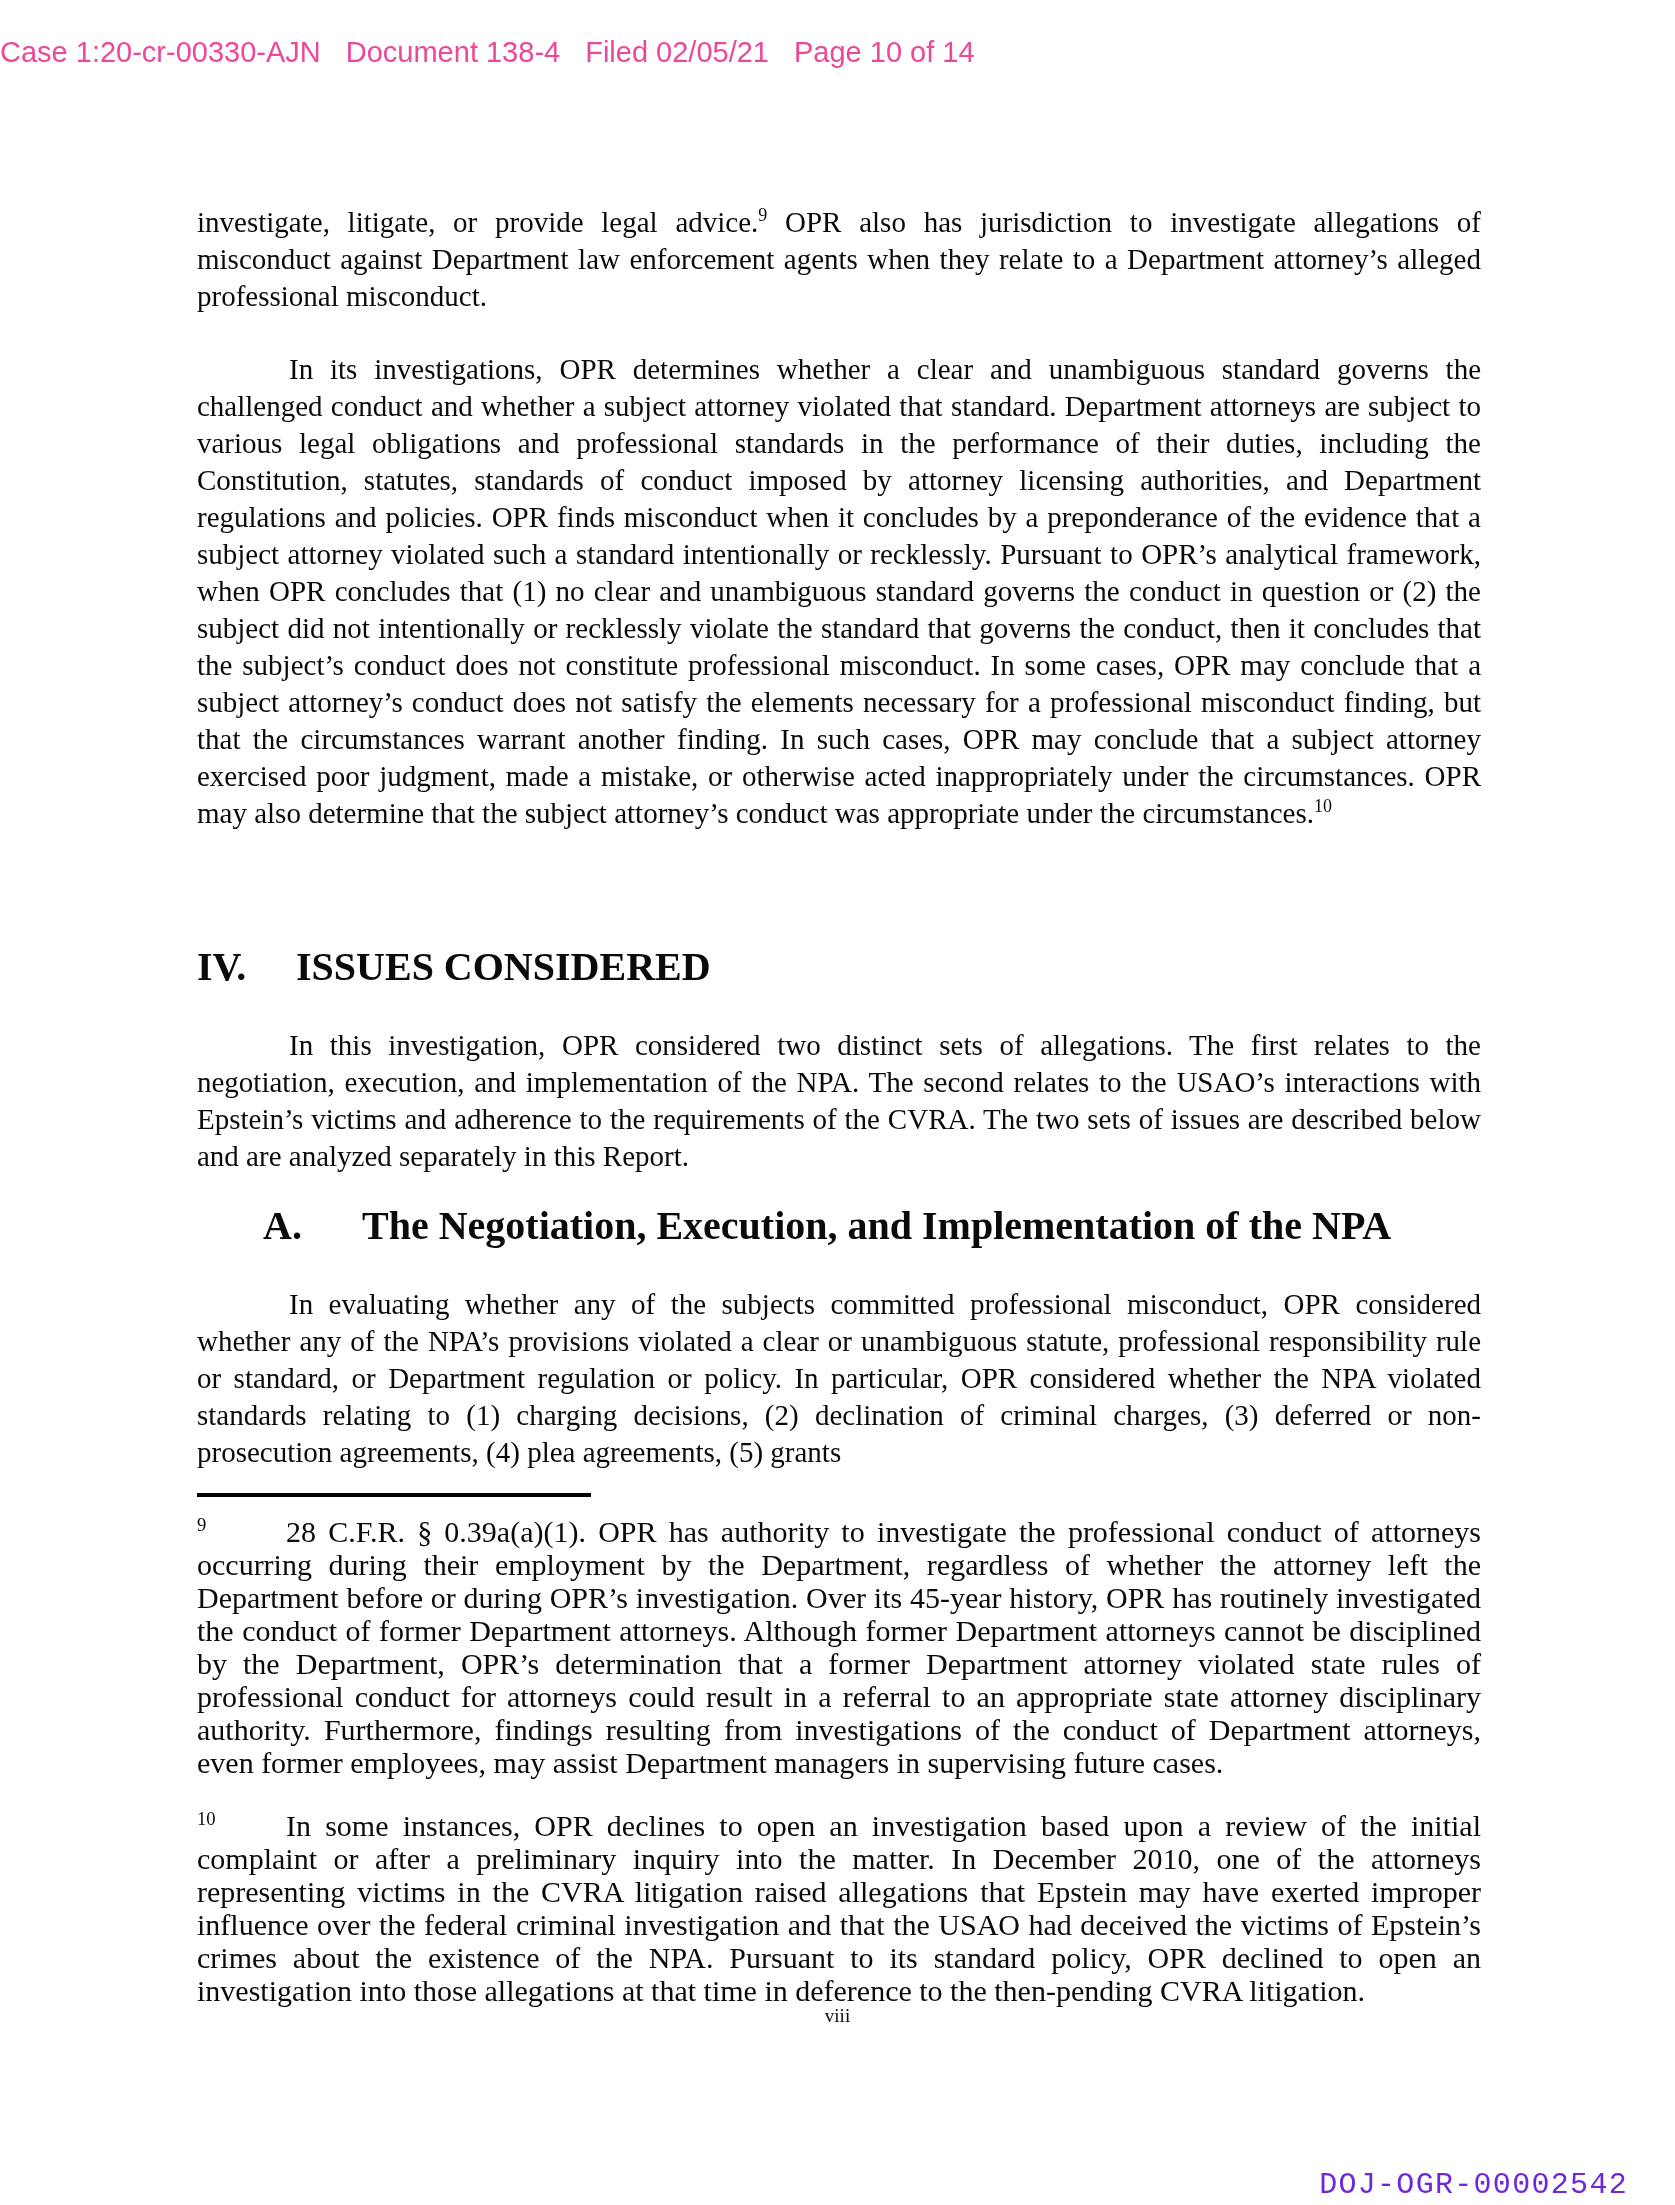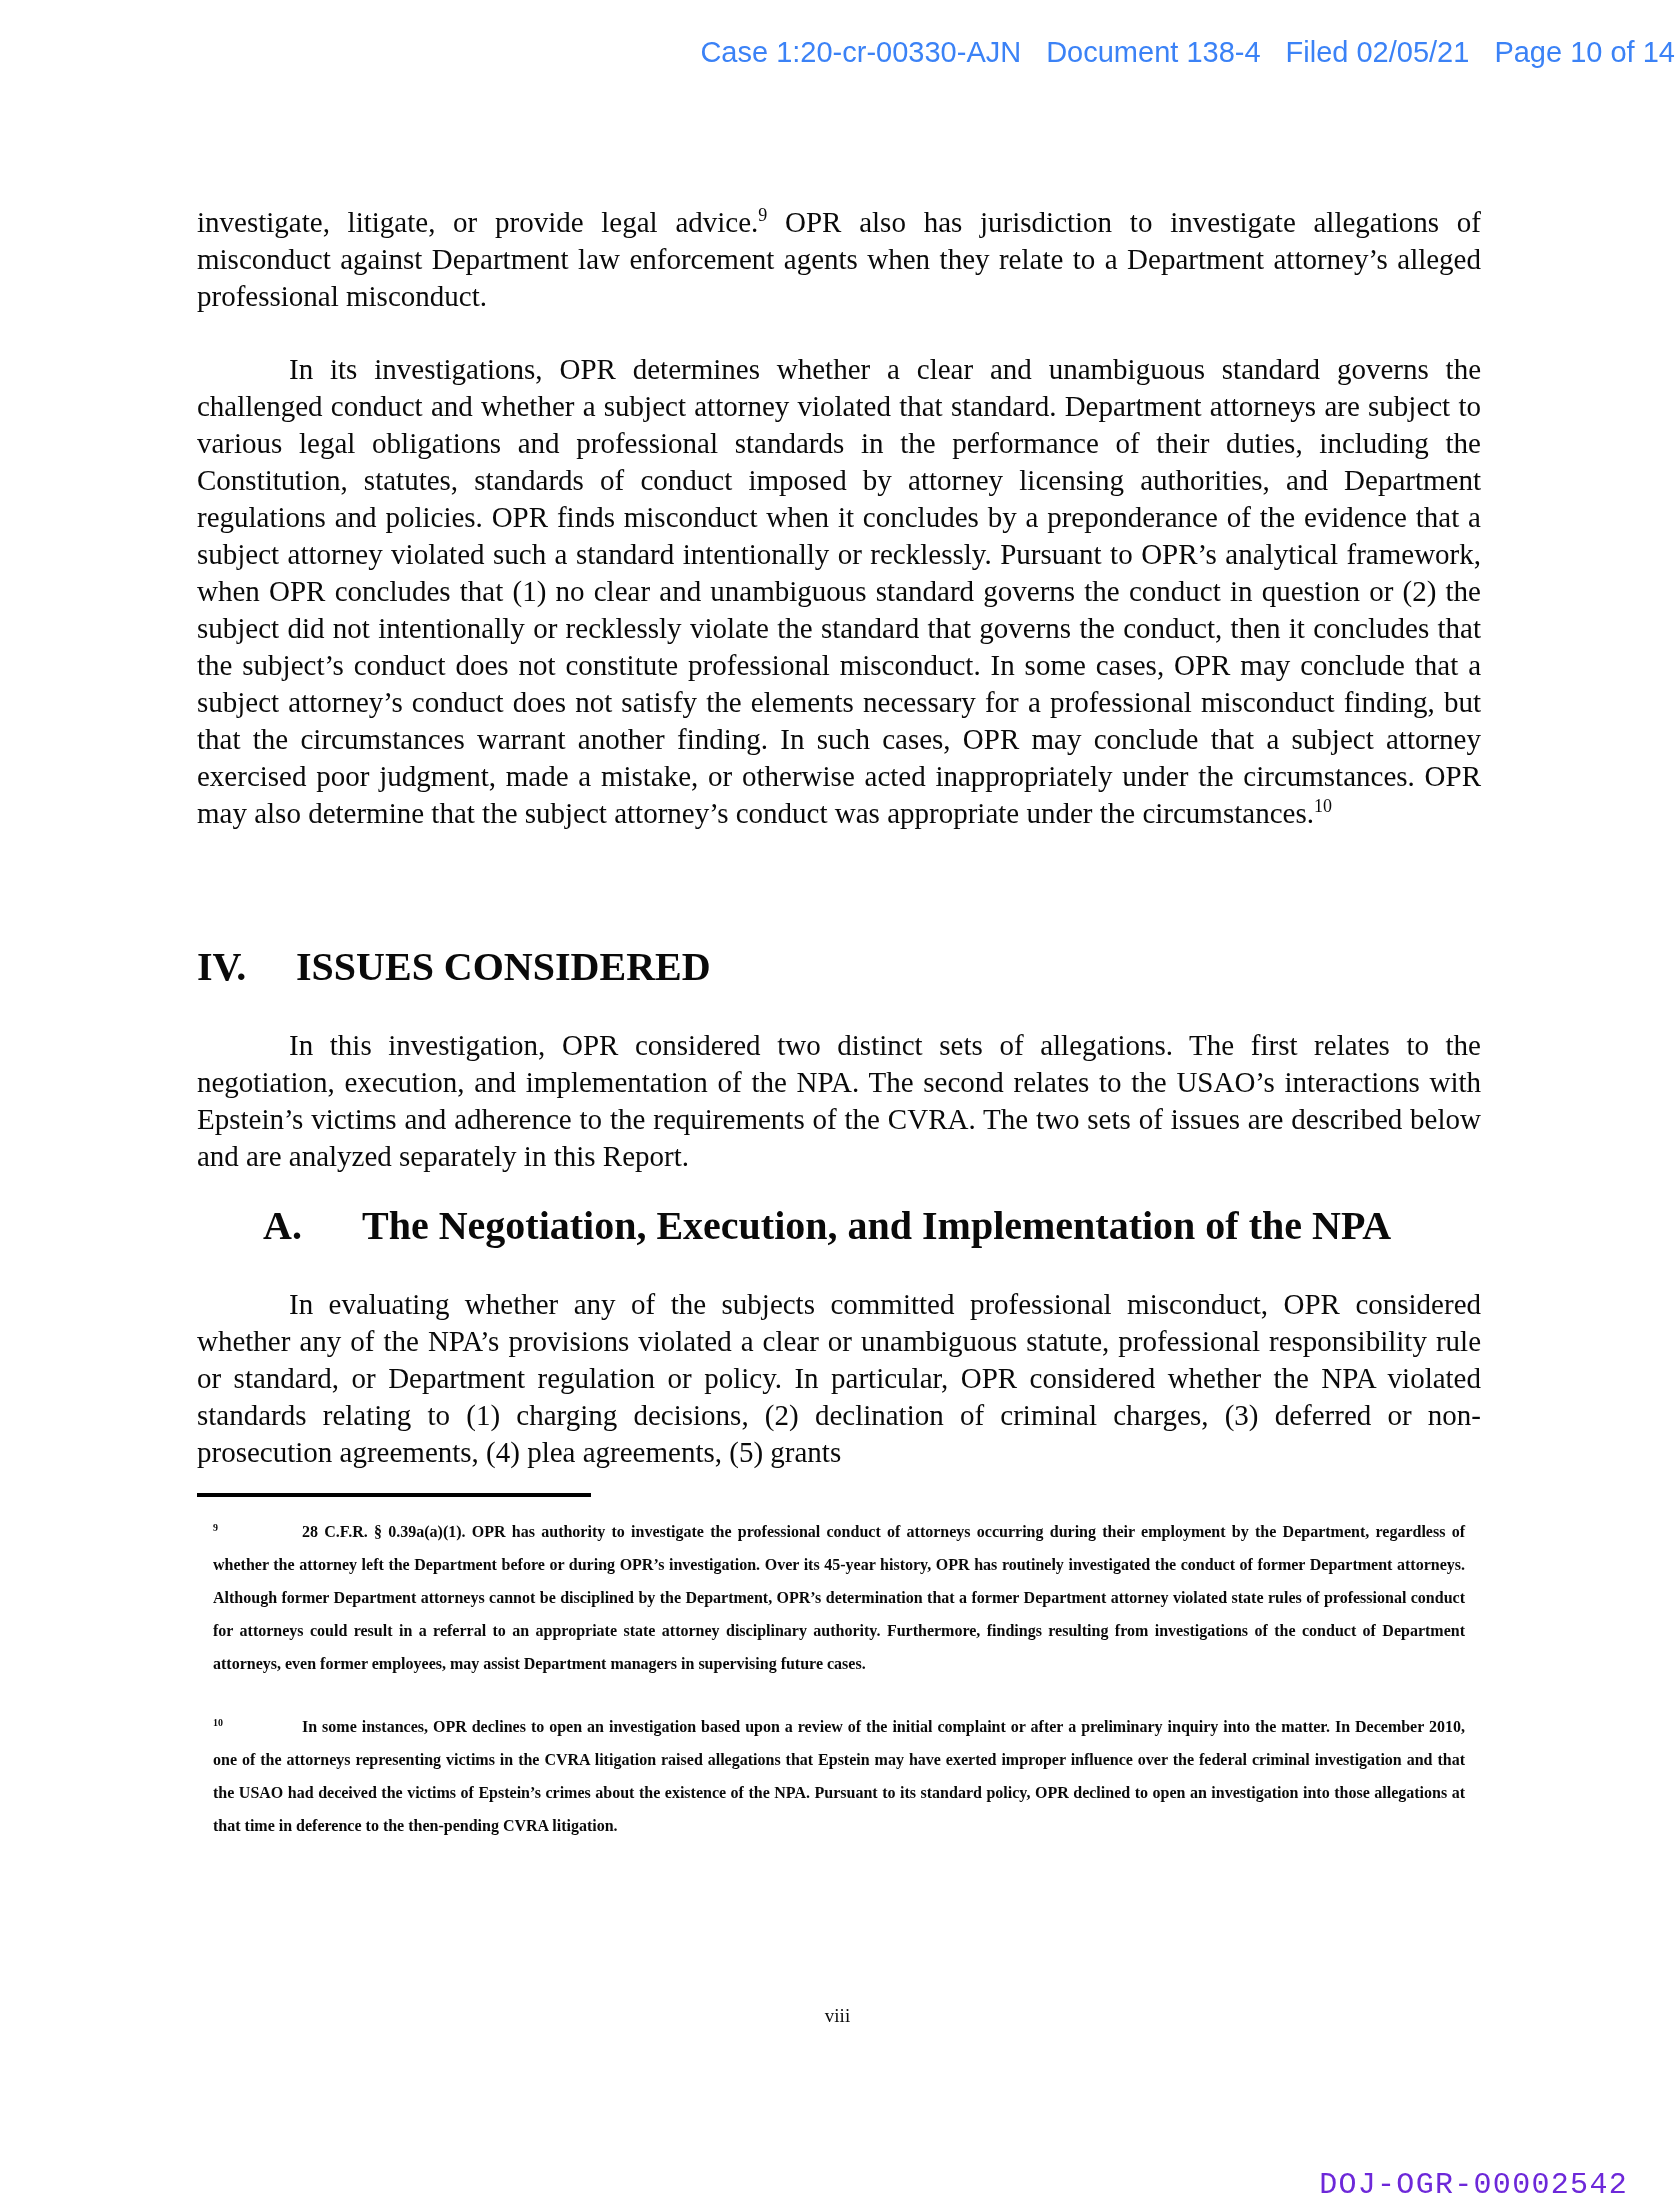--- a/index.html
+++ b/index.html
@@ -8,24 +8,24 @@
     width:1675px;
     height:2205px;
     background:#ffffff;
     font-family:"Liberation Serif","DejaVu Serif",serif;
     color:#0a0a0a;
     overflow:hidden;
   }
   .case-header{
     position:absolute;
     top:36px; left:0; width:1675px;
-    display:flex; justify-content:flex-end; column-gap:25px;
+    display:flex; justify-content:flex-start; column-gap:25px;
     font-family:"Liberation Sans","DejaVu Sans",sans-serif;
     font-size:29px;
-    color:#3b82f6;
+    color:#ec4899;
     white-space:nowrap;
   }
   .block{
     position:absolute;
     left:197px;
     width:1284px;
     font-family:Liberation Serif, serif;
   }
   .body-para{
     font-size:29px;
@@ -47,25 +47,24 @@
     white-space:nowrap;
   }
   .h-num{ display:inline-block; width:99px; }
   .heading-sub{ margin-left:66px; }
   .fn-area{ position:absolute; left:197px; top:1493px; width:1284px; }
   .fn-separator{
     width:394px; height:4px; background:#000000;
     margin:0 0 18.4px 0;
   }
   .footnote{
-    font-size:16px;
+    font-size:30px;
     line-height:33px;
     text-align:justify;
-    margin:16px;
-    font-weight:bold;
+    margin:0;
   }
   .footnote + .footnote{ margin-top:30px; }
   .fn-numbox{ display:inline-block; width:89px; }
   .fn-numbox sup{ font-size:0.62em; vertical-align:super; line-height:0; }
   .page-number{
     position:absolute;
     top:1997px; left:0; width:1675px;
     text-align:center;
     font-size:19px;
     line-height:37px;

